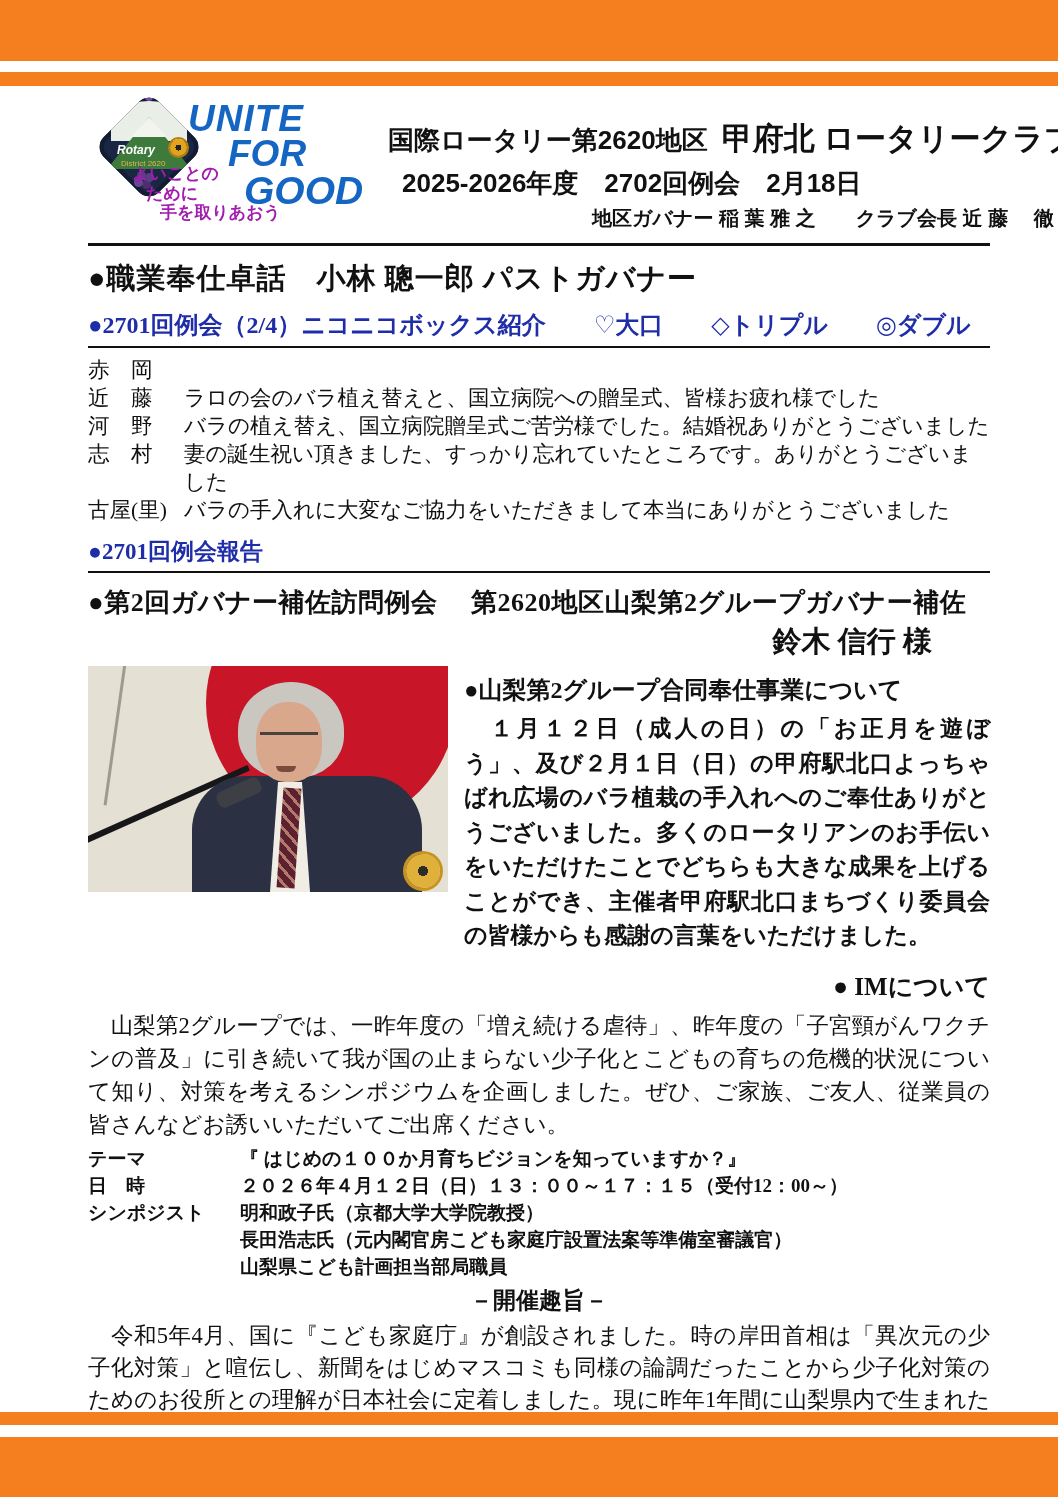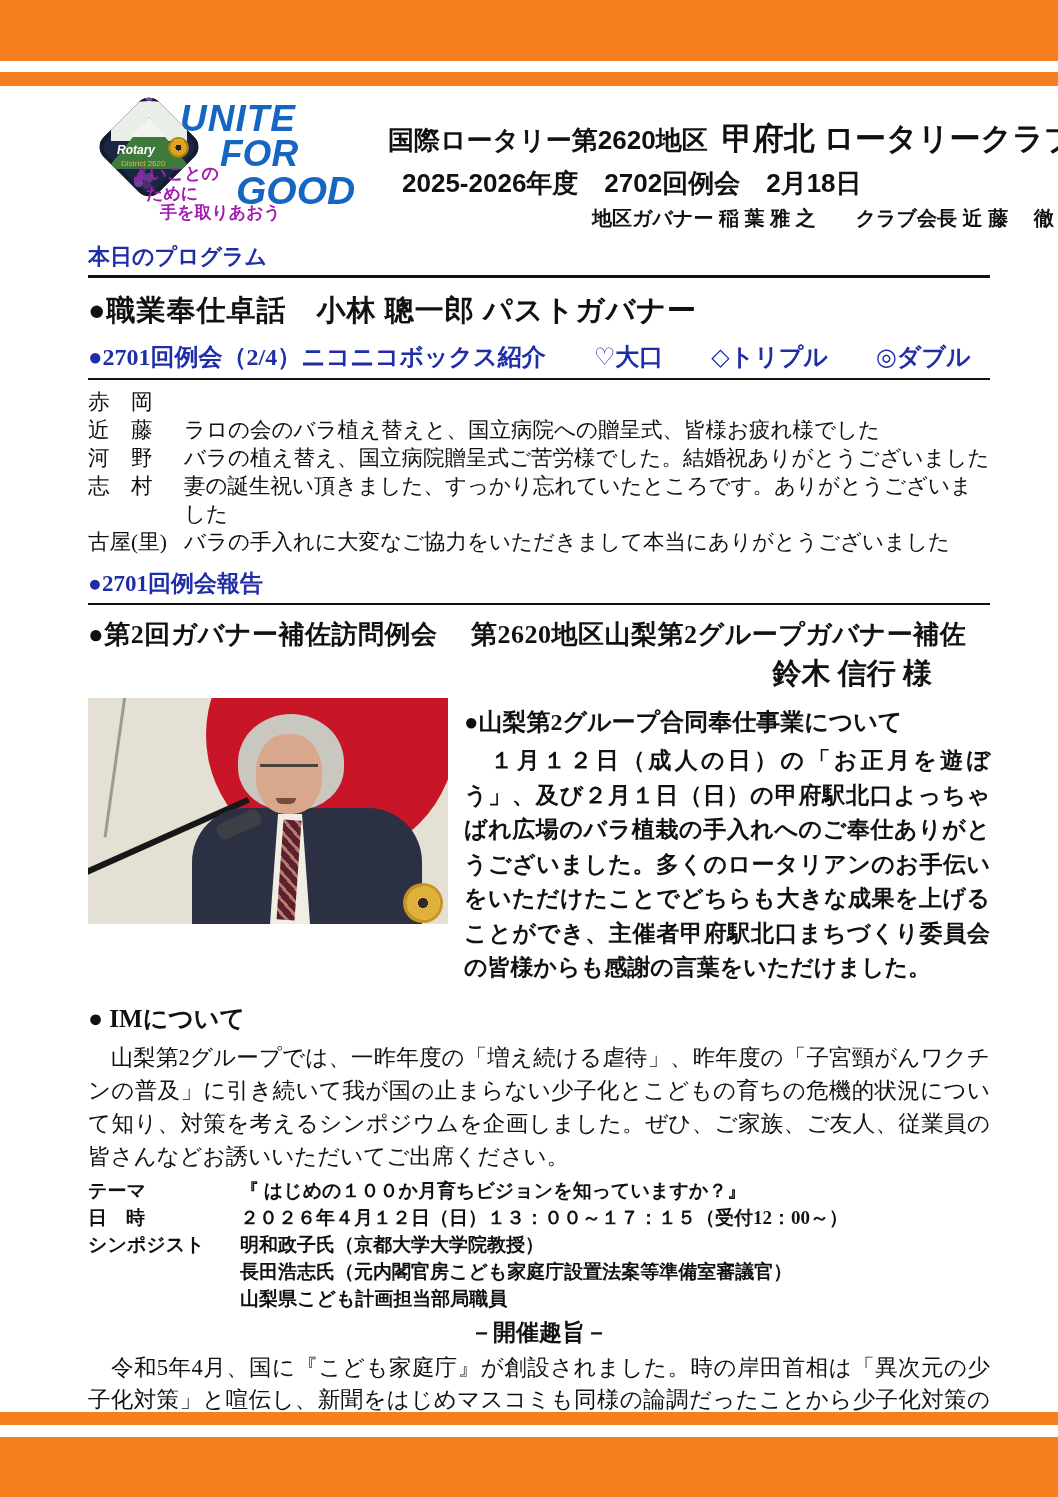--- a/index.html
+++ b/index.html
@@ -24,21 +24,21 @@
   .badge{position:absolute;left:22px;top:10px;width:78px;height:78px;transform:rotate(45deg);background:#1A2742;border-radius:14px;overflow:hidden;box-shadow:inset 0 0 0 4px #121d33;}
   .badge-inner{position:absolute;left:50%;top:50%;width:112px;height:112px;transform:translate(-50%,-50%) rotate(-45deg);}
   .badge-sky{position:absolute;left:18px;top:10px;width:76px;height:40px;background:#e9efe6;border-radius:50% 50% 0 0;}
   .badge-mtn{position:absolute;left:14px;top:26px;width:0;height:0;border-left:42px solid transparent;border-right:42px solid transparent;border-bottom:52px solid #3E7A3C;}
   .badge-snow{position:absolute;left:38px;top:26px;width:0;height:0;border-left:18px solid transparent;border-right:18px solid transparent;border-bottom:20px solid #f3f4ef;}
   .badge-dot{position:absolute;left:52px;top:2px;width:8px;height:8px;border-radius:50%;background:#7a4ea0;}
   .badge-rotary{position:absolute;left:24px;top:52px;color:#fff;font-family:"Liberation Sans",sans-serif;font-style:italic;font-weight:bold;font-size:12px;}
   .badge-gear{position:absolute;right:18px;top:48px;width:17px;height:17px;border-radius:50%;background:radial-gradient(circle at 50% 50%,#222 0 3px,#E3A41D 3px 9px);box-shadow:0 0 0 2px #b07f12;}
   .badge-district{position:absolute;left:28px;top:68px;color:#d9b84e;font-family:"Liberation Sans",sans-serif;font-size:8px;}
   .badge-grapes{position:absolute;left:44px;top:80px;width:9px;height:9px;border-radius:50%;background:#5d3d86;box-shadow:8px 2px 0 #5d3d86,-3px 7px 0 #6a4796,5px 9px 0 #4c2f70;}
-  .ufg{position:absolute;left:92px;top:2px;color:#1566C2;font-family:"Liberation Sans",sans-serif;font-weight:bold;font-style:italic;line-height:1.0;}
+  .ufg{position:absolute;left:100px;top:2px;color:#1566C2;font-family:"Liberation Sans",sans-serif;font-weight:bold;font-style:italic;line-height:1.0;}
   .ufg-1{font-size:37px;letter-spacing:1px;}
   .ufg-2{font-size:37px;margin-left:40px;margin-top:-2px;}
   .ufg-3{font-size:39px;margin-left:56px;margin-top:-1px;}
   .tagline{position:absolute;left:44px;top:66px;color:#a21caf;font-family:"Liberation Sans",sans-serif;font-weight:bold;line-height:1.15;font-size:17px;}
   .tg-2{margin-left:14px;}
   .tg-3{margin-left:28px;}
 
   .title-area{flex:1;font-family:"Liberation Sans",sans-serif;font-weight:bold;padding-top:20px;white-space:nowrap;}
   .t-line1{font-size:26px;}
   .t-line1 .club{font-size:31px;margin-left:14px;}
@@ -75,21 +75,21 @@
   .shirt{position:absolute;left:182px;top:116px;width:40px;height:110px;background:#EFEDE4;clip-path:polygon(20% 0,80% 0,100% 100%,0 100%);}
   .tie{position:absolute;left:192px;top:122px;width:18px;height:100px;transform:rotate(4deg);background:repeating-linear-gradient(45deg,#5E2030 0 6px,#B07C6A 6px 9px);}
   .mic-boom{position:absolute;left:-30px;bottom:36px;width:210px;height:6px;background:#17171a;transform:rotate(-24deg);transform-origin:left bottom;}
   .mic-head{position:absolute;left:128px;top:118px;width:46px;height:17px;background:#3d3f44;border-radius:6px;transform:rotate(-24deg);}
   .gear-photo{position:absolute;right:8px;bottom:4px;width:34px;height:34px;border-radius:50%;background:radial-gradient(circle,#2b2b2b 0 5px,#E0B13A 5px 15px);box-shadow:0 0 0 3px #c79422;}
   .service-col{flex:1;padding-left:16px;}
   .service-head{font-size:24px;font-weight:bold;margin-top:8px;}
   .service-body{font-size:23px;line-height:1.5;text-align:justify;margin:6px 0 0 0;font-weight:bold;}
 
   
-  .im-head{font-size:25px;font-weight:bold;margin-top:16px;}
+  .im-head{font-size:25px;font-weight:bold;margin-top:16px;text-align:right;}
   .im-intro{font-size:22.5px;line-height:1.47;text-align:justify;margin:6px 0 0 0;}
   .details{margin-top:4px;font-size:19px;font-weight:bold;line-height:1.43;}
   .detail-row{display:flex;}
   .detail-label{flex:0 0 152px;}
   .detail-value{flex:1;}
   .purport-title{text-align:center;font-size:23px;font-weight:bold;margin-top:4px;}
   .body-p{font-size:22.5px;line-height:1.43;text-align:justify;margin:4px 0 0 0;}
 </style>
 </head>
 <body>
@@ -129,21 +129,20 @@
       </div>
       <div class="title-area">
         <div class="t-line1">
           <span class="district">国際ロータリー第2620地区</span><span class="club">甲府北 ロータリークラブ</span>
         </div>
         <div class="t-line2">2025-2026年度　2702回例会　2月18日</div>
         <div class="t-line3">地区ガバナー 稲 葉 雅 之　　クラブ会長 近 藤　 徹</div>
       </div>
     </header>
 
-    <div class="program-label">本日のプログラム</div>
     <div class="rule3"></div>
 
     <div class="voc-heading">●職業奉仕卓話　小林 聰一郎 パストガバナー</div>
 
     <div class="nico-line">
       <span>●2701回例会（2/4）ニコニコボックス紹介</span>
       <span class="legend-item">♡大口</span>
       <span class="legend-item">◇トリプル</span>
       <span class="legend-item">◎ダブル</span>
     </div>

